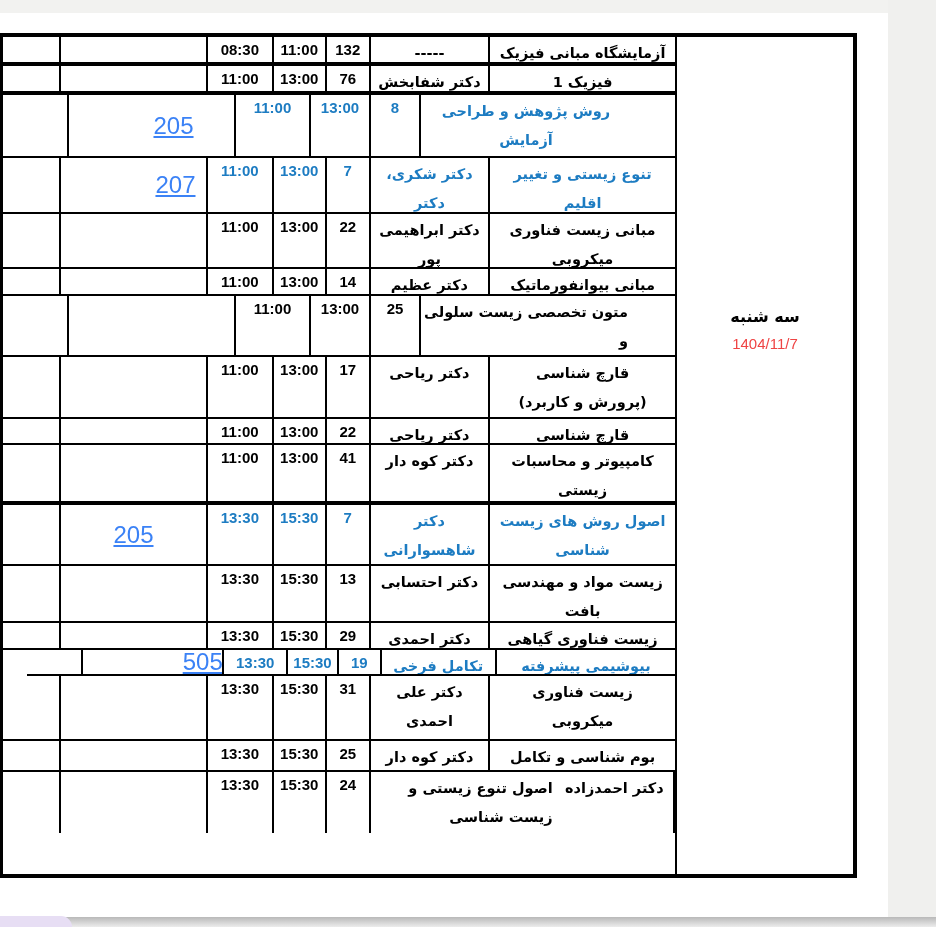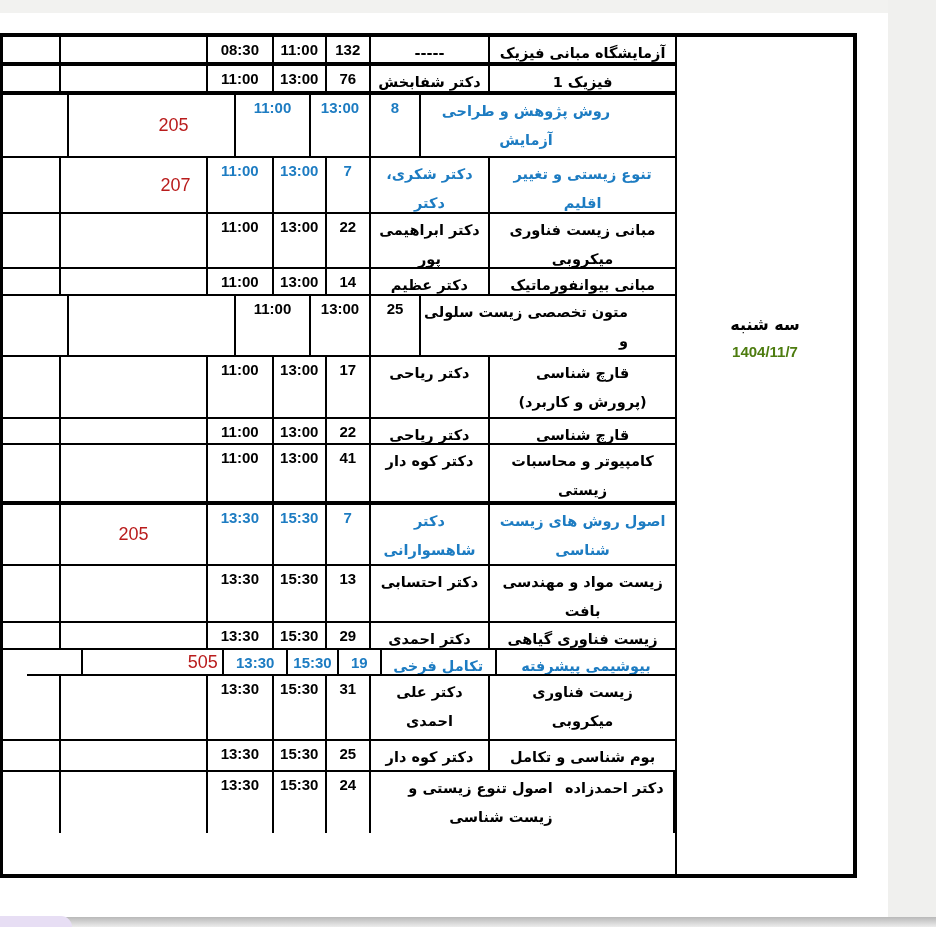--- a/index.html
+++ b/index.html
@@ -41,37 +41,37 @@
   .cE{width:50px;}
   .cF{width:135px;}
   .cG{width:210px;border-right:none;}
   .cC,.cD,.cE{
     font-family:"Liberation Sans","DejaVu Sans",sans-serif;
     font-size:15px;padding-top:4px;direction:ltr;
   }
   .cF,.cG{font-size:14.5px;line-height:29px;padding:2px 3px 0 3px;}
   .room{
     font-family:"Liberation Sans","DejaVu Sans",sans-serif;
-    font-size:18px;font-weight:400;color:#b91c1c;direction:ltr;
+    font-size:24px;font-weight:400;color:#3b82f6;direction:ltr;text-decoration:underline;
   }
   .blue .cC,.blue .cD,.blue .cE,.blue .cF,.blue .cG{color:#1d7cc2;}
   .course-left{text-align:right;border-radius:12px;}
   
   .date-col{
     flex:1;border-left:2px solid #000;position:relative;
     background:#fff;
   }
   .date-inner{
-    position:absolute;top:278px;left:0;width:100%;
+    position:absolute;top:270px;left:0;width:100%;
     text-align:center;direction:rtl;
   }
   .date-day{font-size:16px;font-weight:bold;color:#000;}
   .date-date{
     font-family:"Liberation Sans","DejaVu Sans",sans-serif;
-    font-size:15px;font-weight:bold;color:#4d7c0f;margin-top:9px;direction:ltr;
+    font-size:15px;font-weight:normal;color:#ef4444;margin-top:9px;direction:ltr;
   }
   
   .bottom-bar{
     position:absolute;left:0;top:917px;width:936px;height:10px;
     background:linear-gradient(#b9b9b9,#ececec);
   }
   .corner-accent{
     position:absolute;left:0;top:916px;width:72px;height:11px;
     background:#e7def4;border-top-right-radius:14px;
   }

